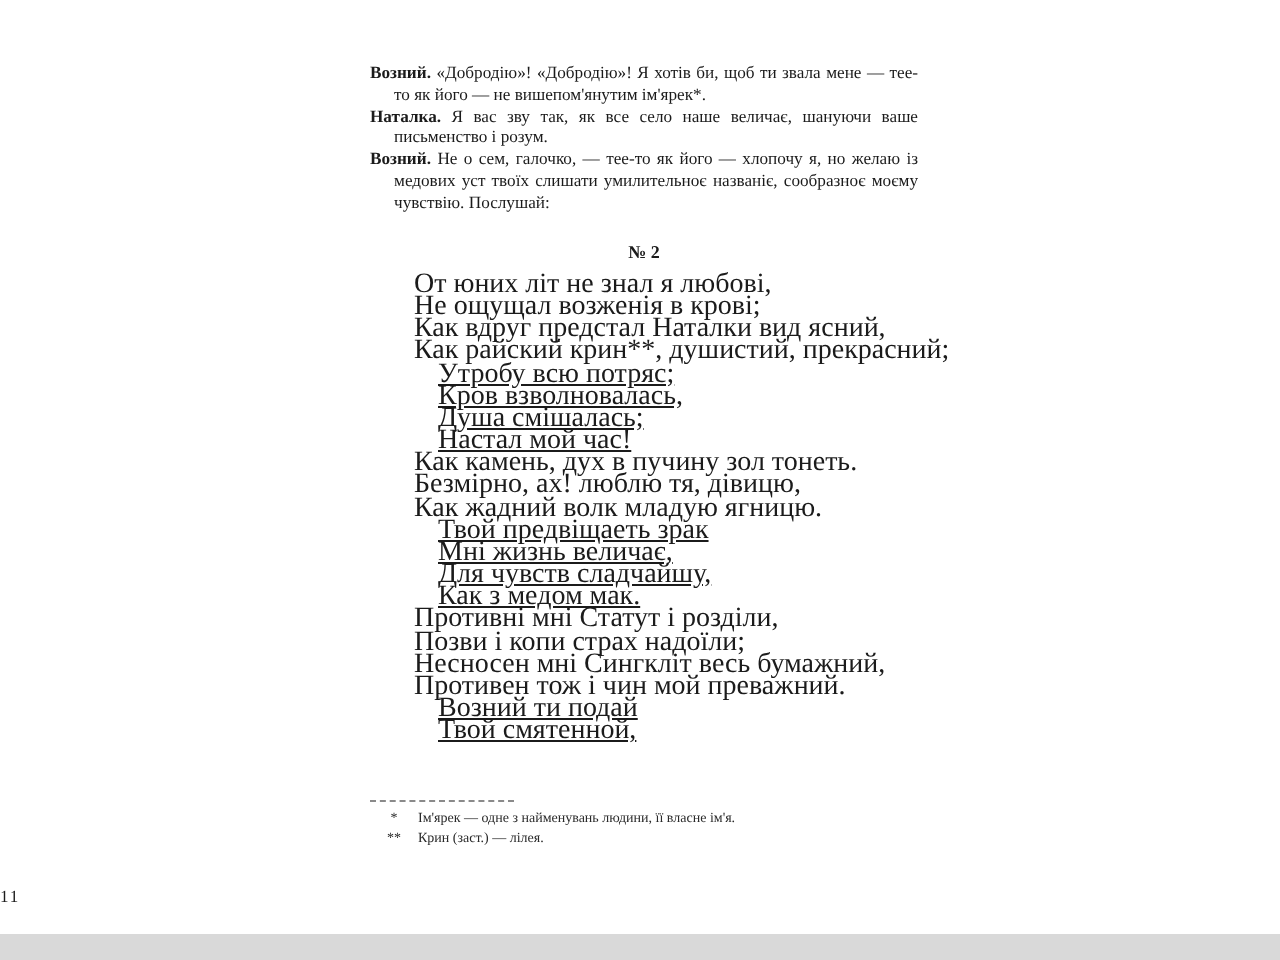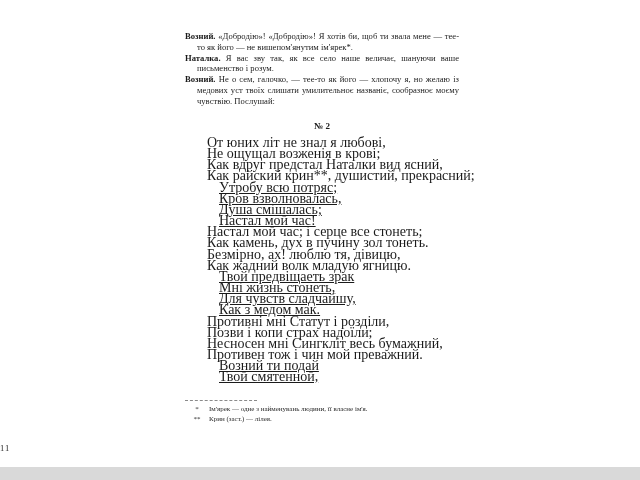--- a/index.html
+++ b/index.html
@@ -98,26 +98,25 @@
 
   <div class="poem">
       <div class="poem-line ind-0">От юних літ не знал я любові,</div>
       <div class="poem-line ind-0">Не ощущал возженія в крові;</div>
       <div class="poem-line ind-0">Как вдруг предстал Наталки вид ясний,</div>
       <div class="poem-line ind-0">Как райский крин**, душистий, прекрасний;</div>
       <div class="poem-line ind-1">Утробу всю потряс;</div>
       <div class="poem-line ind-1">Кров взволновалась,</div>
       <div class="poem-line ind-1">Душа смішалась;</div>
       <div class="poem-line ind-1">Настал мой час!</div>
-      <div class="poem-line ind-0">Настал мой час; і серце все стонеть;</div>
       <div class="poem-line ind-0">Как камень, дух в пучину зол тонеть.</div>
       <div class="poem-line ind-0">Безмірно, ах! люблю тя, дівицю,</div>
       <div class="poem-line ind-0">Как жадний волк младую ягницю.</div>
       <div class="poem-line ind-1">Твой предвіщаеть зрак</div>
-      <div class="poem-line ind-1">Мні жизнь стонеть,</div>
+      <div class="poem-line ind-1">Мні жизнь величає,</div>
       <div class="poem-line ind-1">Для чувств сладчайшу,</div>
       <div class="poem-line ind-1">Как з медом мак.</div>
       <div class="poem-line ind-0">Противні мні Статут і розділи,</div>
       <div class="poem-line ind-0">Позви і копи страх надоїли;</div>
       <div class="poem-line ind-0">Несносен мні Сингкліт весь бумажний,</div>
       <div class="poem-line ind-0">Противен тож і чин мой преважний.</div>
       <div class="poem-line ind-1">Возний ти подай</div>
       <div class="poem-line ind-1">Твой смятенной,</div>
     </div>
 

